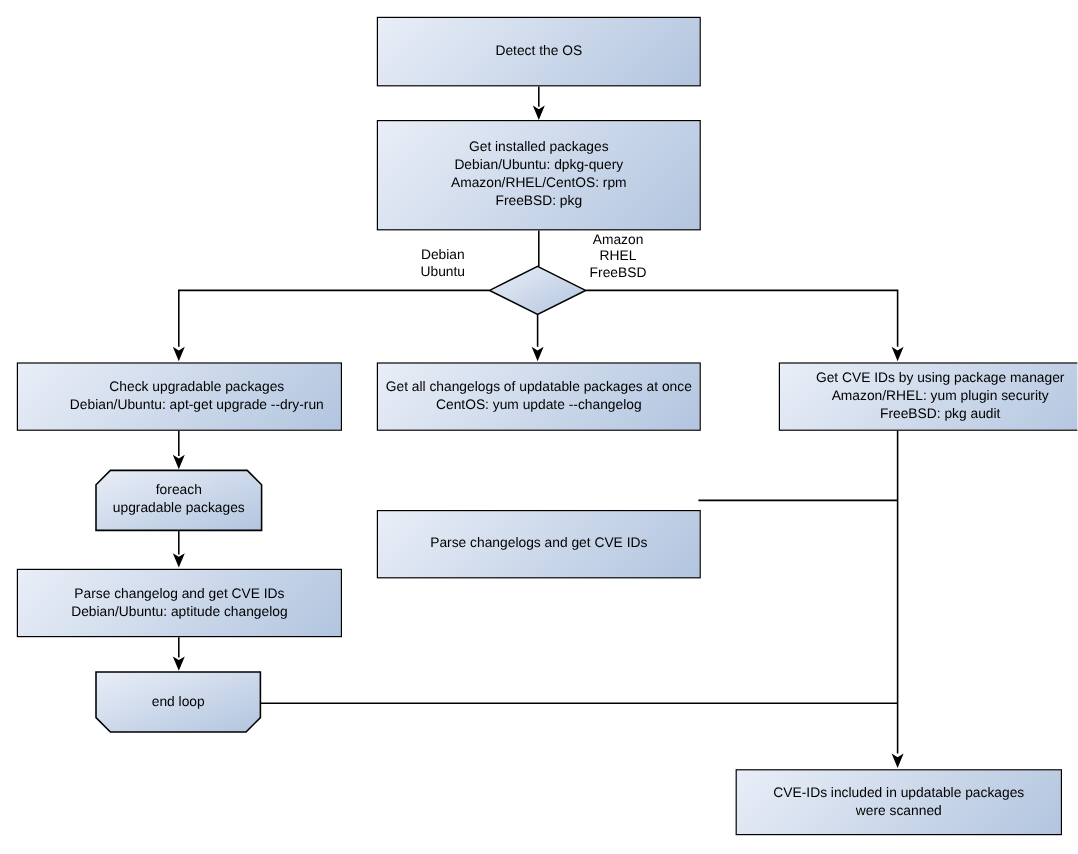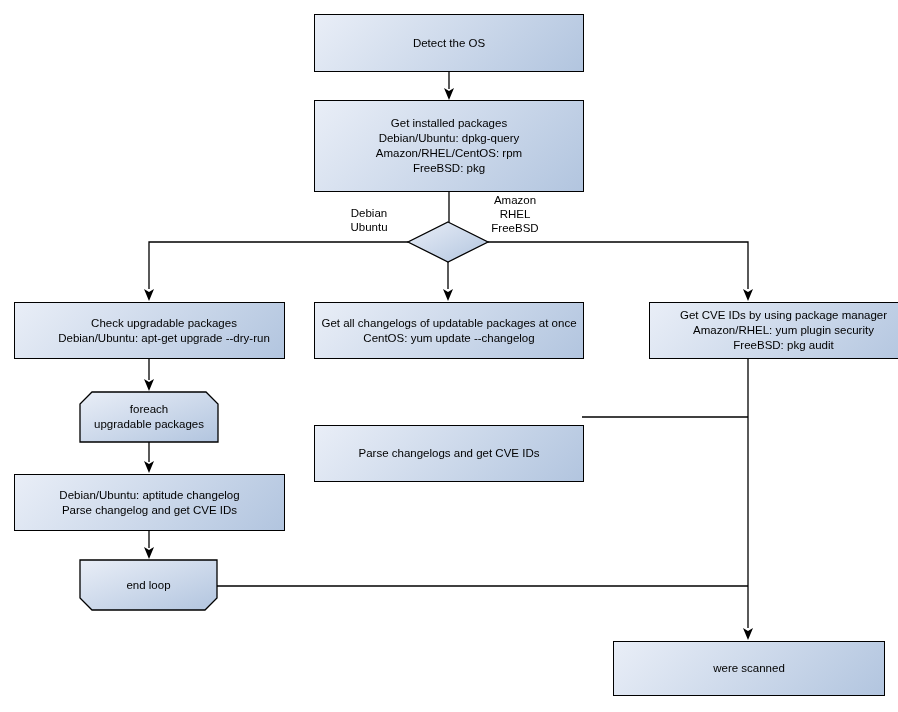--- a/index.html
+++ b/index.html
@@ -113,25 +113,26 @@
   <div class="shape-label" style="left:80px;top:392px;width:138px;height:50px;">
     <div class="ln">foreach</div>
     <div class="ln">upgradable  packages</div>
   </div>
 
   <div class="node" style="left:314px;top:388px;width:270px;height:57px;margin-top:37px;">
     <div class="ln">Parse changelogs and get CVE IDs</div>
   </div>
 
   <div class="node" style="left:14px;top:474px;width:271px;height:57px;">
+    <div class="ln">Parse changelog and get  CVE IDs</div>
     <div class="ln">Debian/Ubuntu: aptitude changelog</div>
-    <div class="ln">Parse changelog and get  CVE IDs</div>
   </div>
 
   <div class="shape-label" style="left:80px;top:560px;width:137px;height:50px;border-radius:11px;">
     <div class="ln">end loop</div>
   </div>
 
   <div class="node" style="left:613px;top:641px;width:272px;height:55px;">
+    <div class="ln">CVE-IDs included in updatable packages</div>
     <div class="ln">were scanned</div>
   </div>
 
 </div>
 
 </body></html>

